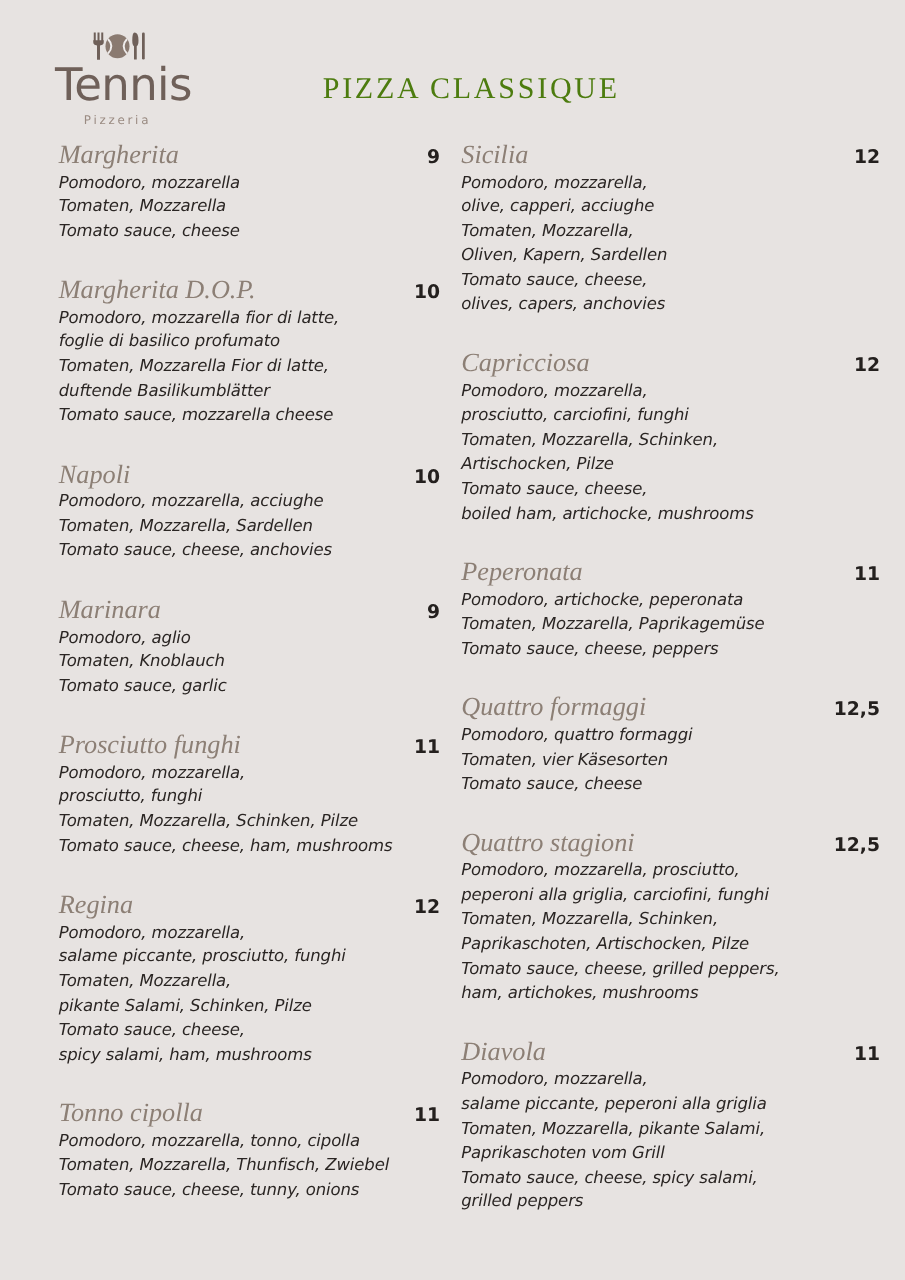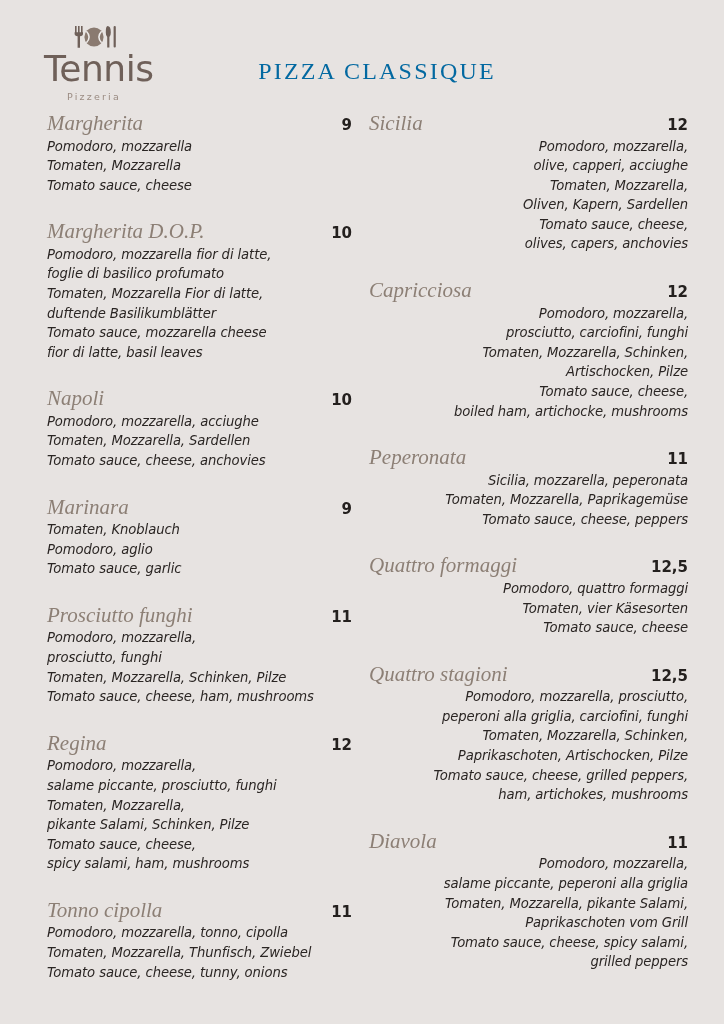--- a/index.html
+++ b/index.html
@@ -62,21 +62,21 @@
 
   .menu-title {
     position: absolute;
     left: 0;
     right: 0;
     top: 58px;
     text-align: center;
     font-family: "Liberation Serif", serif;
     font-size: 24px;
     letter-spacing: 2.2px;
-    color: #0369a1;
+    color: #4d7c0f;
     padding-left: 30px;
   }
 
   
   .columns {
     position: absolute;
     top: 112px;
     left: 0;
     width: 724px;
     display: flex;
@@ -85,22 +85,21 @@
     box-sizing: border-box;
   }
   .col-left {
     width: 362px;
     padding-left: 47px;
     padding-right: 10px;
   }
   .col-right {
     width: 362px;
     padding-left: 7px;
-    padding-right: 36px;
-    text-align: right;
+    padding-right: 20px;
   }
 
   .item {
     margin-bottom: 25px;
   }
   .item:last-child {
     margin-bottom: 0;
   }
 
   .item-head {
@@ -185,42 +184,41 @@
           <div class="item-head">
             <div class="item-name">Margherita D.O.P.</div>
             <div class="item-price">10</div>
           </div>
           <div class="desc">
             <div>Pomodoro, mozzarella fior di latte,</div>
             <div>foglie di basilico profumato</div>
             <div>Tomaten, Mozzarella Fior di latte,</div>
             <div>duftende Basilikumblätter</div>
             <div>Tomato sauce, mozzarella cheese</div>
-            <div>fior di latte, basil leaves</div>
           </div>
         </div>
         <div class="item">
           <div class="item-head">
             <div class="item-name">Napoli</div>
             <div class="item-price">10</div>
           </div>
           <div class="desc">
             <div>Pomodoro, mozzarella, acciughe</div>
             <div>Tomaten, Mozzarella, Sardellen</div>
             <div>Tomato sauce, cheese, anchovies</div>
           </div>
         </div>
         <div class="item">
           <div class="item-head">
             <div class="item-name">Marinara</div>
             <div class="item-price">9</div>
           </div>
           <div class="desc">
+            <div>Pomodoro, aglio</div>
             <div>Tomaten, Knoblauch</div>
-            <div>Pomodoro, aglio</div>
             <div>Tomato sauce, garlic</div>
           </div>
         </div>
         <div class="item">
           <div class="item-head">
             <div class="item-name">Prosciutto funghi</div>
             <div class="item-price">11</div>
           </div>
           <div class="desc">
             <div>Pomodoro, mozzarella,</div>
@@ -283,21 +281,21 @@
             <div>Tomato sauce, cheese,</div>
             <div>boiled ham, artichocke, mushrooms</div>
           </div>
         </div>
         <div class="item">
           <div class="item-head">
             <div class="item-name">Peperonata</div>
             <div class="item-price">11</div>
           </div>
           <div class="desc">
-            <div>Sicilia, mozzarella, peperonata</div>
+            <div>Pomodoro, artichocke, peperonata</div>
             <div>Tomaten, Mozzarella, Paprikagemüse</div>
             <div>Tomato sauce, cheese, peppers</div>
           </div>
         </div>
         <div class="item">
           <div class="item-head">
             <div class="item-name">Quattro formaggi</div>
             <div class="item-price">12,5</div>
           </div>
           <div class="desc">

